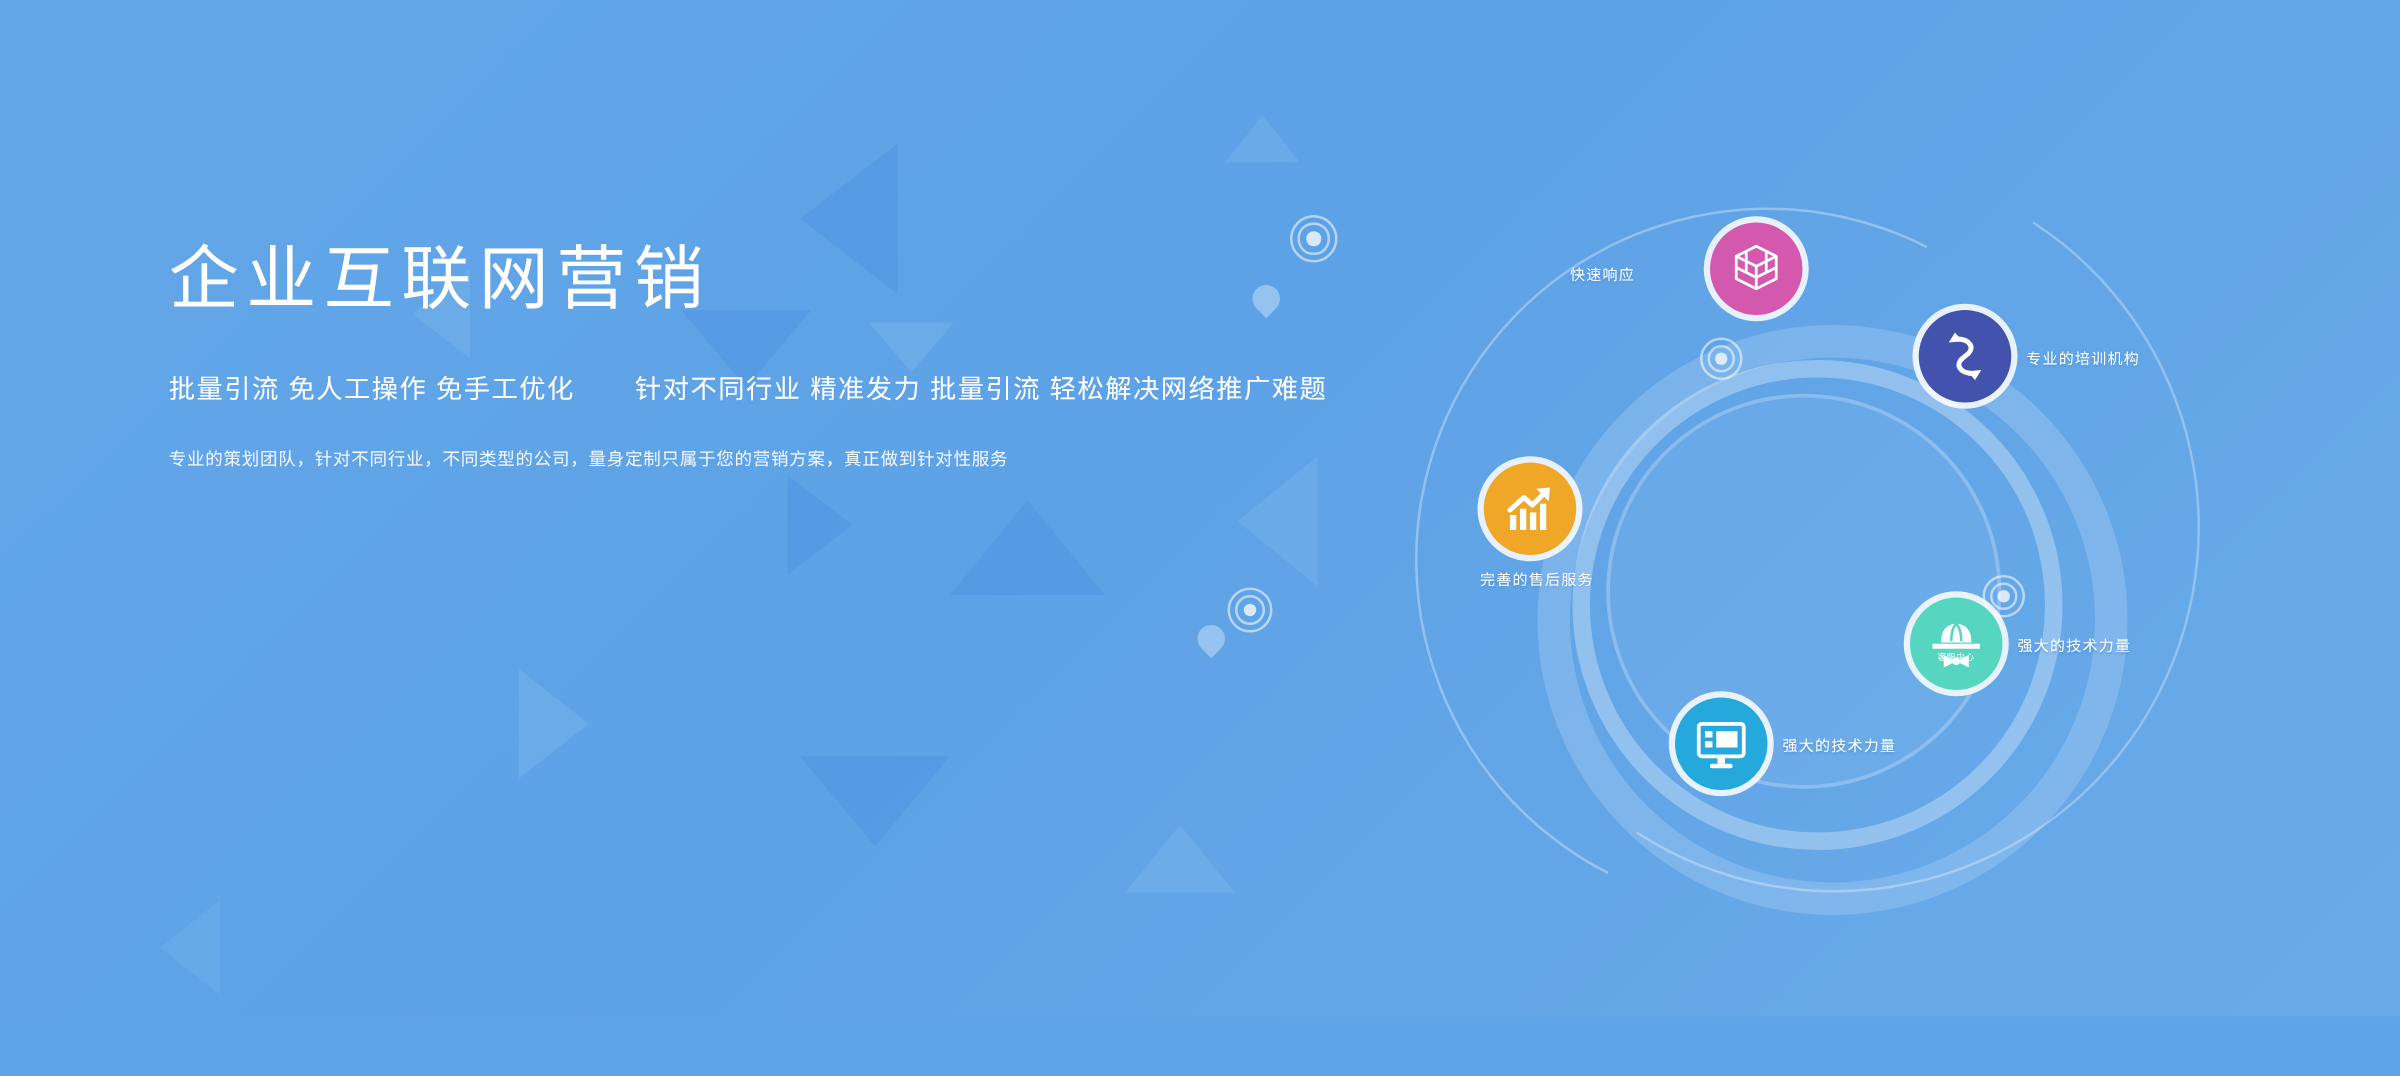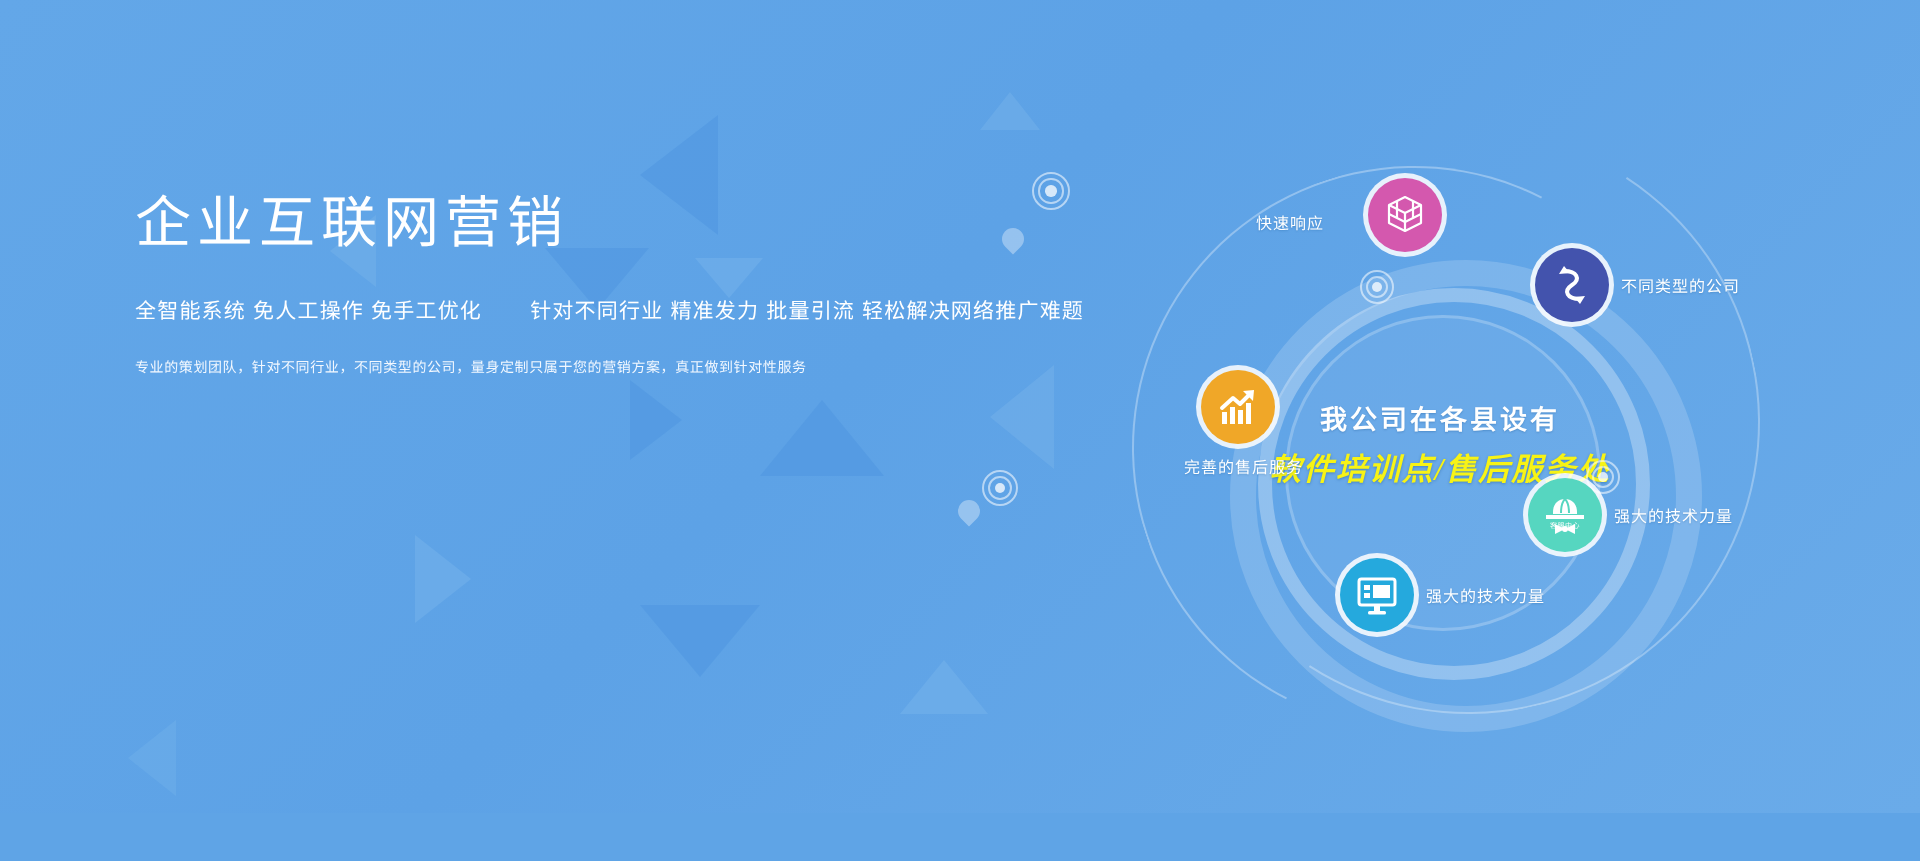--- a/index.html
+++ b/index.html
@@ -89,21 +89,21 @@
 
   
   .node{position:absolute;display:flex;align-items:center;}
   .badge{
     width:74px;height:74px;border-radius:50%;
     box-shadow:0 0 0 5px rgba(255,255,255,.85);
     display:flex;align-items:center;justify-content:center;flex:0 0 auto;
   }
   .badge svg{display:block;}
   .node-label{
-    font-size:16px;color:#ffffff;letter-spacing:1px;white-space:nowrap;
+    font-size:12px;color:#ffffff;letter-spacing:1px;white-space:nowrap;
     text-shadow:0 1px 2px rgba(0,70,130,.25);
   }
   .node .node-label{margin-left:12px;}
 
   
   #node-cube{left:288px;top:108px;}
   #node-cube .node-label{position:absolute;left:-112px;top:32px;margin:0;}
   #node-train{left:455px;top:178px;}
   #node-impl{left:448px;top:408px;}
   #node-tech{left:260px;top:488px;}
@@ -147,41 +147,37 @@
   <div class="tri" style="left:900px;top:660px;border-left:44px solid transparent;border-right:44px solid transparent;border-bottom:54px solid #74b2eb;"></div>
   <div class="tri" style="left:128px;top:720px;border-top:38px solid transparent;border-bottom:38px solid transparent;border-right:48px solid #6eaeea;"></div>
   <div class="tri" style="left:980px;top:92px;border-left:30px solid transparent;border-right:30px solid transparent;border-bottom:38px solid #72b0ea;"></div>
 
   <div id="copy">
 
     <div class="headline1">企业互联网营销</div>
 
 
     <div class="sub1">
-      <span>全智能系统  免人工操作  免手工优化</span>
+      <span>批量引流  免人工操作  免手工优化</span>
       <span class="gap"></span>
       <span>针对不同行业  精准发力  批量引流  轻松解决网络推广难题</span>
     </div>
 
     <div class="sub2">专业的策划团队，针对不同行业，不同类型的公司，量身定制只属于您的营销方案，真正做到针对性服务</div>
   </div>
 
   <div id="graphic">
 
     <div class="arc-thin arc-a"></div>
     <div class="arc-thin arc-b"></div>
 
     <div class="ring ring-outer"></div>
     <div class="ring ring-mid"></div>
     <div class="ring ring-inner"></div>
 
-    <div class="center-text">
-      <div class="ct-line1">我公司在各县设有</div>
-      <div class="ct-line2">软件培训点/售后服务处</div>
-    </div>
 
     <div class="target" style="left:-48px;top:102px;width:34px;height:34px;">
       <span class="mid"></span>
     </div>
     <div class="target" style="left:280px;top:200px;width:30px;height:30px;">
       <span class="mid"></span>
     </div>
     <div class="target" style="left:-98px;top:400px;width:32px;height:32px;">
       <span class="mid"></span>
     </div>
@@ -207,21 +203,21 @@
     <div class="node" id="node-train">
       <div class="badge" style="background:#4353ad;">
         <svg width="46" height="46" viewBox="0 0 46 46" aria-hidden="true">
           <g fill="none" stroke="#ffffff" stroke-width="4" stroke-linecap="round" stroke-linejoin="round">
             <path d="M15 9 C28 9 32 17 23 23 C14 29 18 37 31 37"></path>
           </g>
           <path d="M15 4 L21 11 L10 12 Z" fill="#ffffff"></path>
           <path d="M31 42 L25 35 L36 34 Z" fill="#ffffff"></path>
         </svg>
       </div>
-      <span class="node-label">不同类型的公司</span>
+      <span class="node-label">专业的培训机构</span>
     </div>
 
     <div class="node" id="node-impl">
       <div class="badge" style="background:#56d6c0;position:relative;">
         <svg width="48" height="44" viewBox="0 0 48 44" aria-hidden="true">
           <path d="M12 19 C12 11 17 6 24 6 C31 6 36 11 36 19 L36 21 L12 21 Z" fill="#ffffff"></path>
           <path d="M5 22 L43 22 L43 26 L5 26 Z" fill="#ffffff"></path>
           <path d="M24 6 C21 9 20 14 20 20 M24 6 C27 9 28 14 28 20" fill="none" stroke="#56d6c0" stroke-width="2"></path>
           <path d="M24 36 L14 31 L14 41 Z M24 36 L34 31 L34 41 Z" fill="#ffffff"></path>
           <circle cx="24" cy="36" r="3" fill="#ffffff"></circle>

